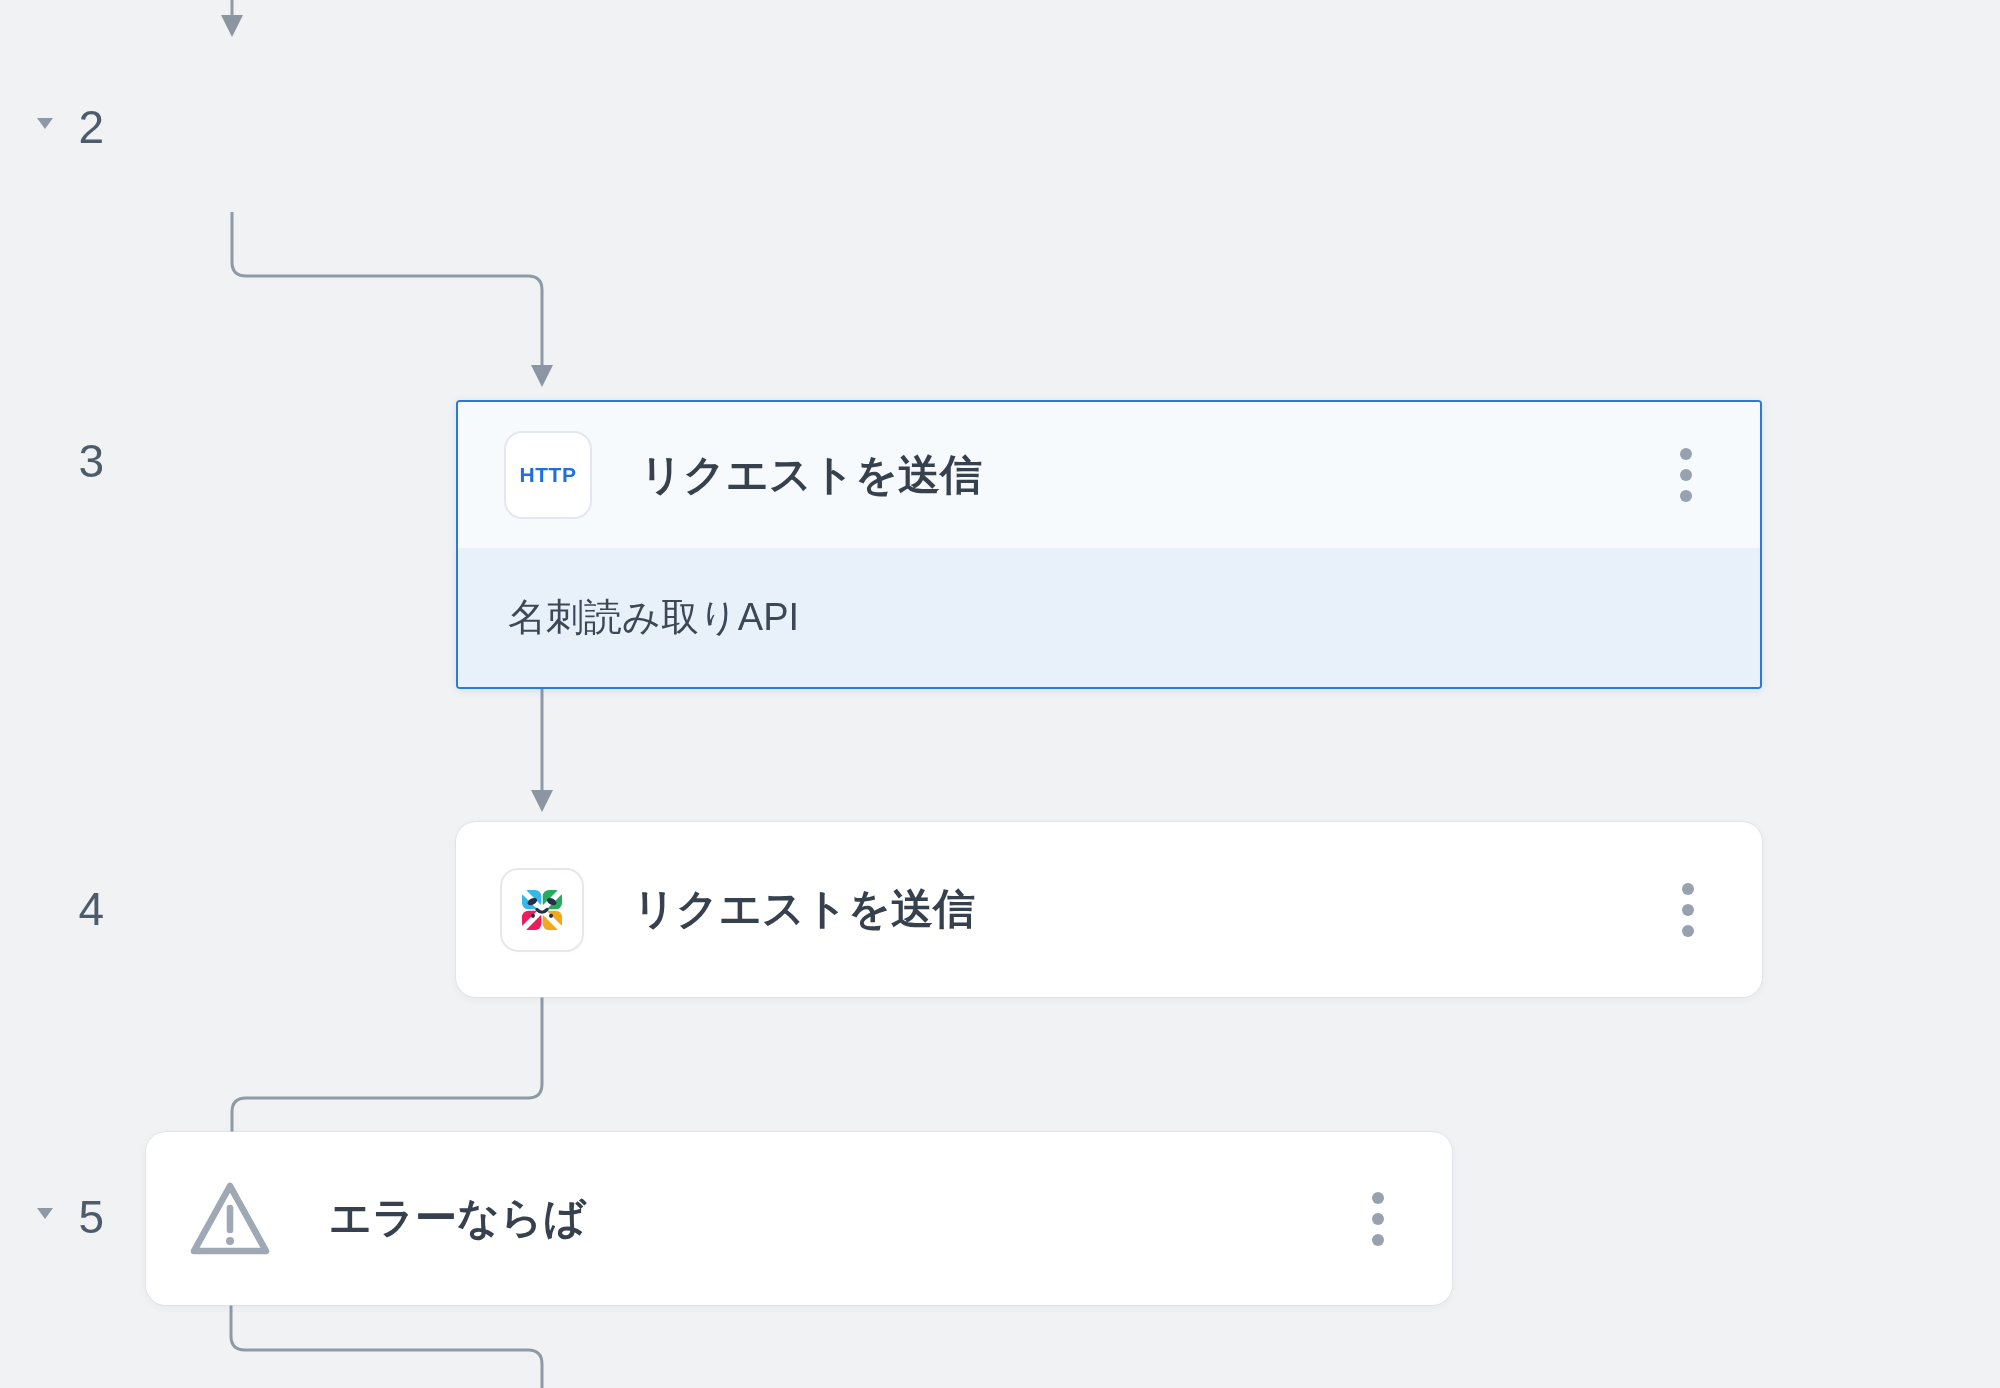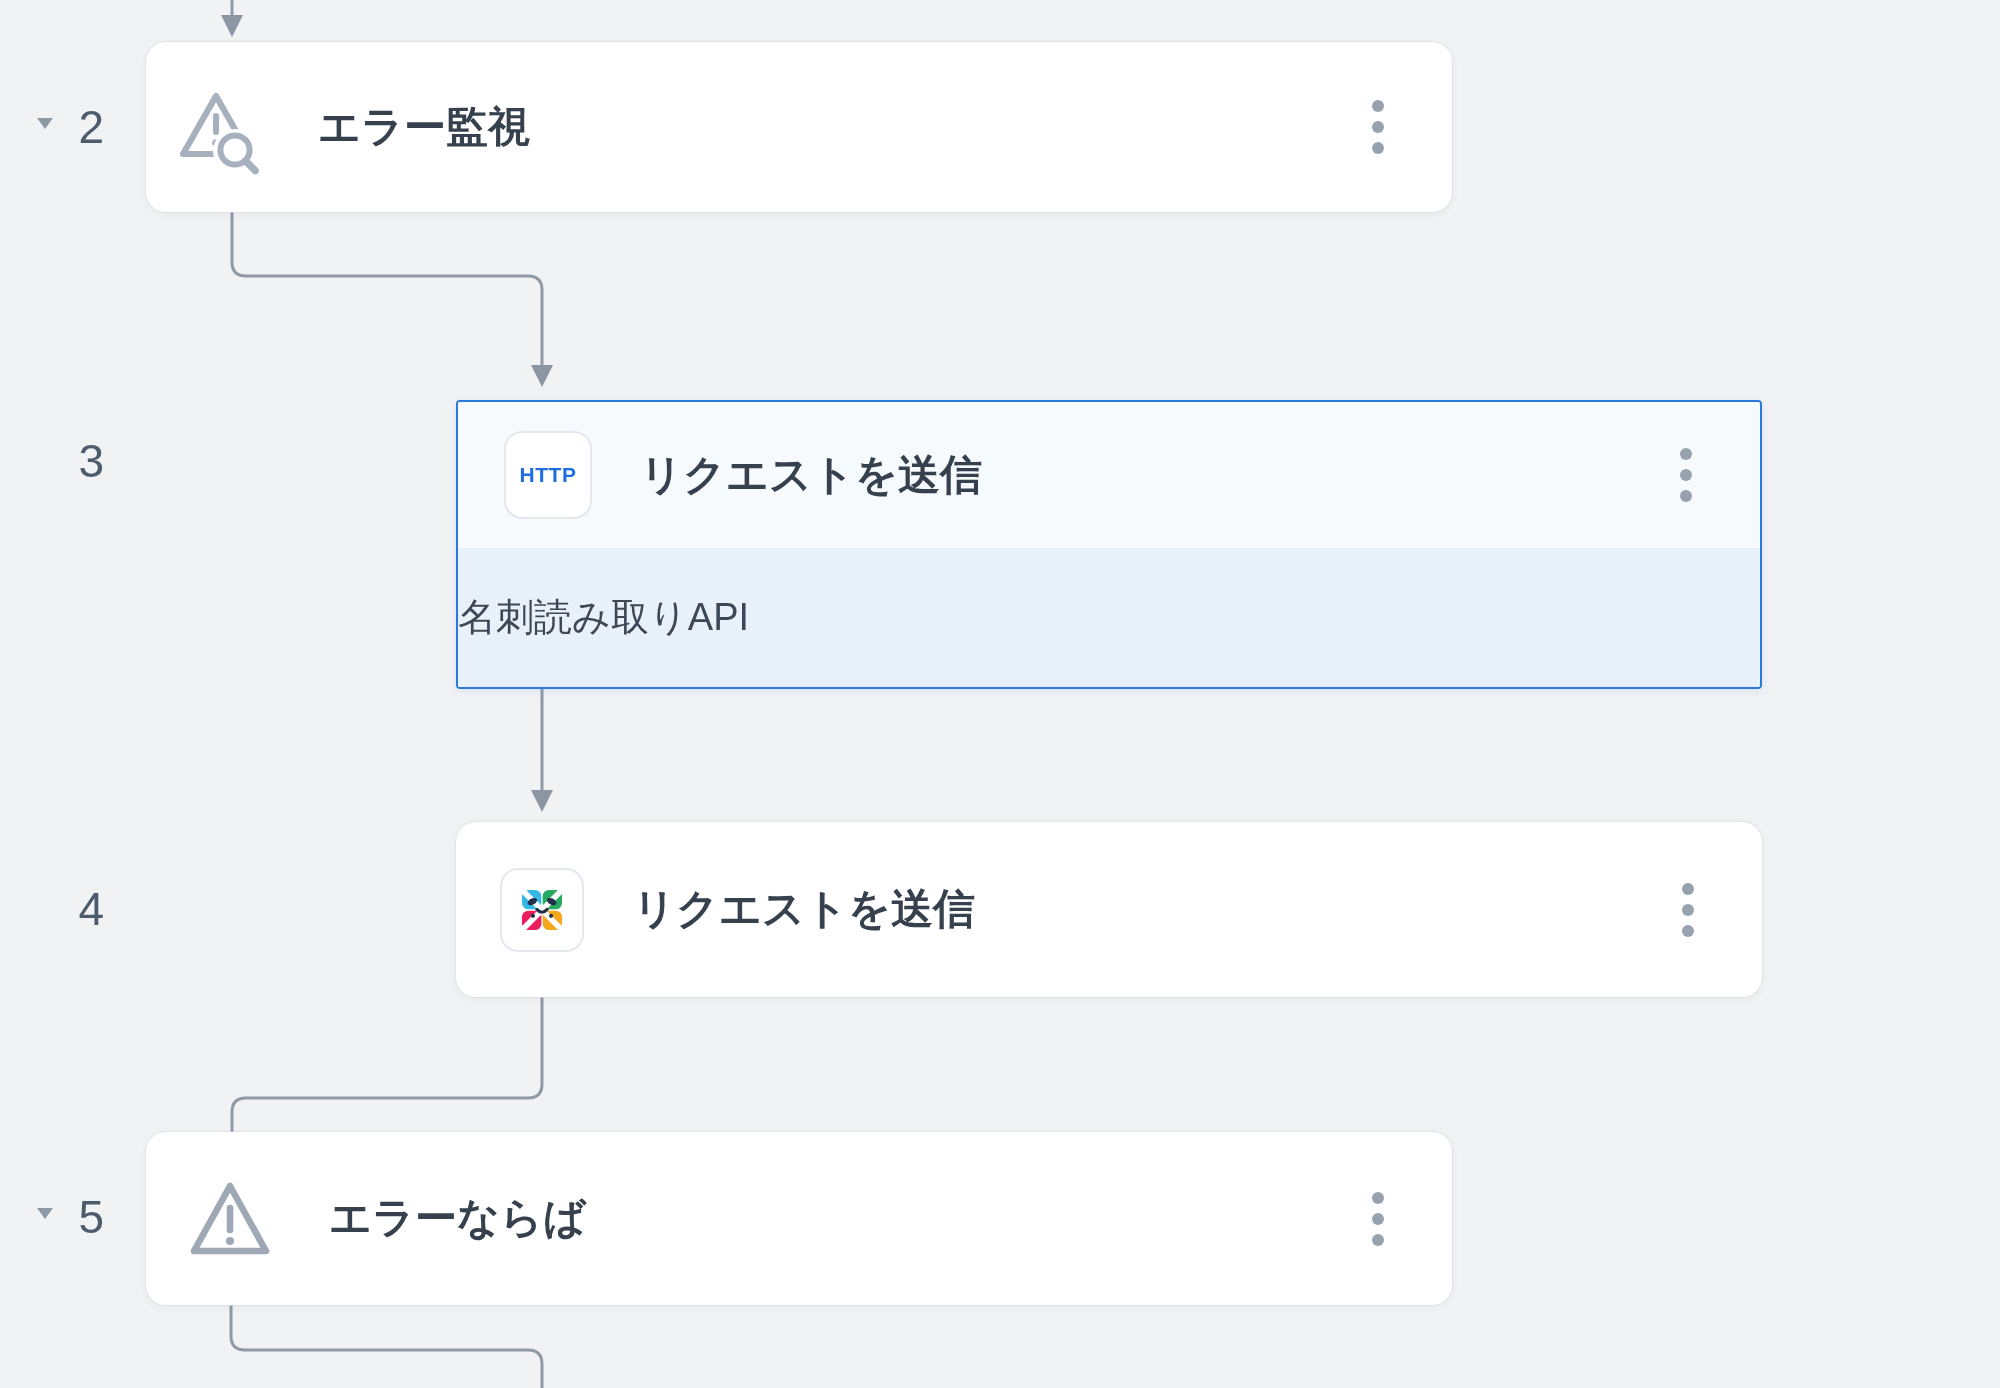--- a/index.html
+++ b/index.html
@@ -30,21 +30,21 @@
   
   #card2{left:146px;top:42px;width:1306px;height:170px;}
   #card2 .row{padding-left:22px;}
   #card2 .iconwrap{width:96px;height:96px;margin-right:54px;flex:none;}
 
   
   #card3{left:456px;top:400px;width:1306px;height:289px;background:#f6fafd;
          border:2px solid #2b7ad9;box-shadow:0 2px 10px rgba(43,122,217,.12);
          box-sizing:border-box;border-radius:4px;overflow:hidden;}
   #card3 .hdr{height:146px;display:flex;align-items:center;padding-left:46px;background:#f6fafd;}
-  #card3 .bdy{height:139px;display:flex;align-items:center;background:#e8f1fa;}
+  #card3 .bdy{height:139px;display:flex;align-items:center;padding-left:50px;background:#e8f1fa;}
   .appbox{width:88px;height:88px;background:#ffffff;border:2px solid #e4e8ee;border-radius:18px;
           display:flex;align-items:center;justify-content:center;box-sizing:border-box;flex:none;}
   #card3 .appbox{margin-right:48px;}
   .httptext{font-size:21px;font-weight:700;letter-spacing:.5px;color:#1f6fe0;}
   .subtitle{font-size:38px;font-weight:400;color:#3d4857;line-height:1.2;}
 
   
   #card4{left:456px;top:822px;width:1306px;height:175px;}
   #card4 .row{padding-left:44px;}
   #card4 .appbox{width:84px;height:84px;margin-right:49px;}
@@ -77,40 +77,20 @@
   <span class="caret" style="left:37px;top:118px;"></span>
   <div class="stepnum" style="left:34px;top:104px;">2</div>
 
   <div class="stepnum" style="left:34px;top:438px;">3</div>
 
   <div class="stepnum" style="left:34px;top:886px;">4</div>
 
   <span class="caret" style="left:37px;top:1208px;"></span>
   <div class="stepnum" style="left:34px;top:1194px;">5</div>
 
-  <div class="card" id="card2">
-    <div class="row">
-      <span class="iconwrap">
-        <svg viewBox="0 0 48 48" width="96" height="96" xmlns="http://www.w3.org/2000/svg">
-          <path d="M24 8.5 L40.5 37.5 H7.5 Z" fill="none" stroke="#a7b1bd" stroke-width="3.1" stroke-linejoin="round"></path>
-          <line x1="24" y1="18.5" x2="24" y2="26.5" stroke="#a7b1bd" stroke-width="3.1" stroke-linecap="round"></line>
-          <circle cx="24" cy="32" r="1.9" fill="#a7b1bd"></circle>
-          <circle cx="33.5" cy="36" r="11" fill="#ffffff"></circle>
-          <circle cx="33.5" cy="35.5" r="7.3" fill="#ffffff" stroke="#a7b1bd" stroke-width="3"></circle>
-          <line x1="38.8" y1="41" x2="43.6" y2="45.8" stroke="#a7b1bd" stroke-width="3.6" stroke-linecap="round"></line>
-        </svg>
-      </span>
-      <span class="title">エラー監視</span>
-    </div>
-    <button class="kebab">
-        <i></i>
-        <i></i>
-        <i></i>
-      </button>
-  </div>
 
   <div class="card" id="card3">
     <div class="hdr">
       <span class="appbox">
         <span class="httptext">HTTP</span>
       </span>
       <span class="title">リクエストを送信</span>
       <button class="kebab" style="top:73px;">
           <i></i>
           <i></i>

